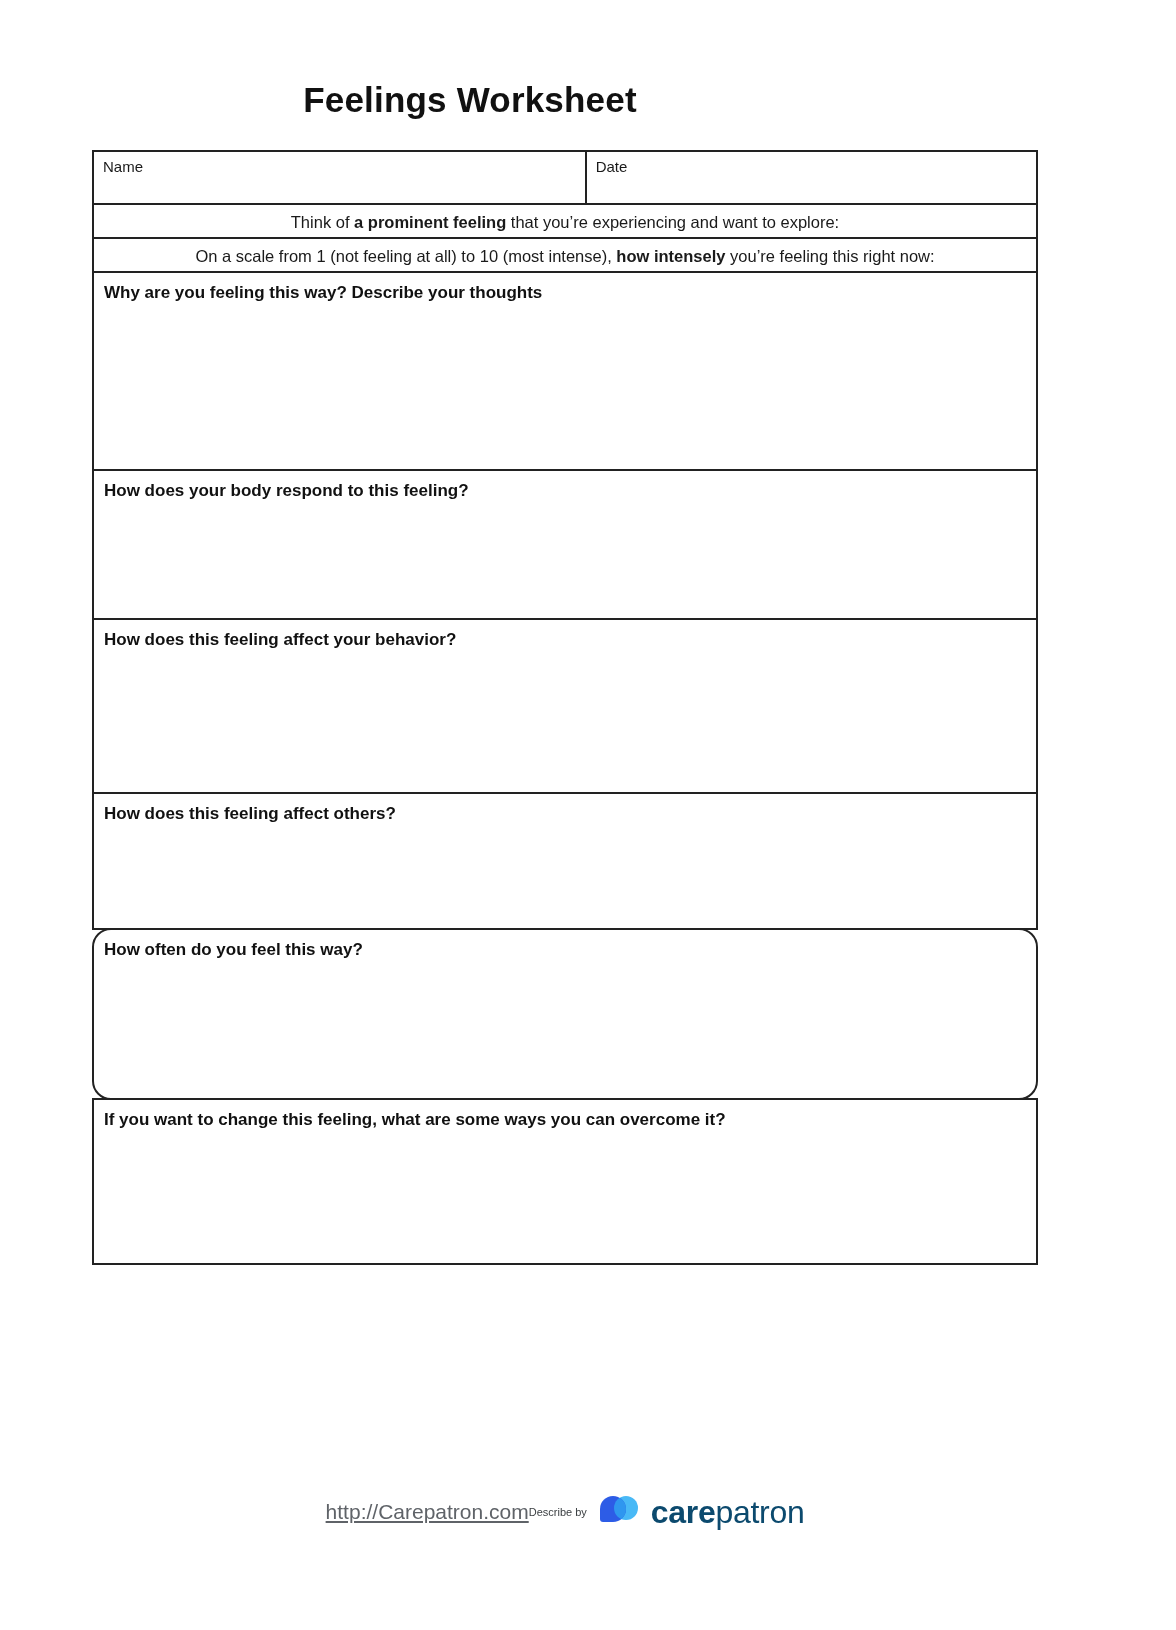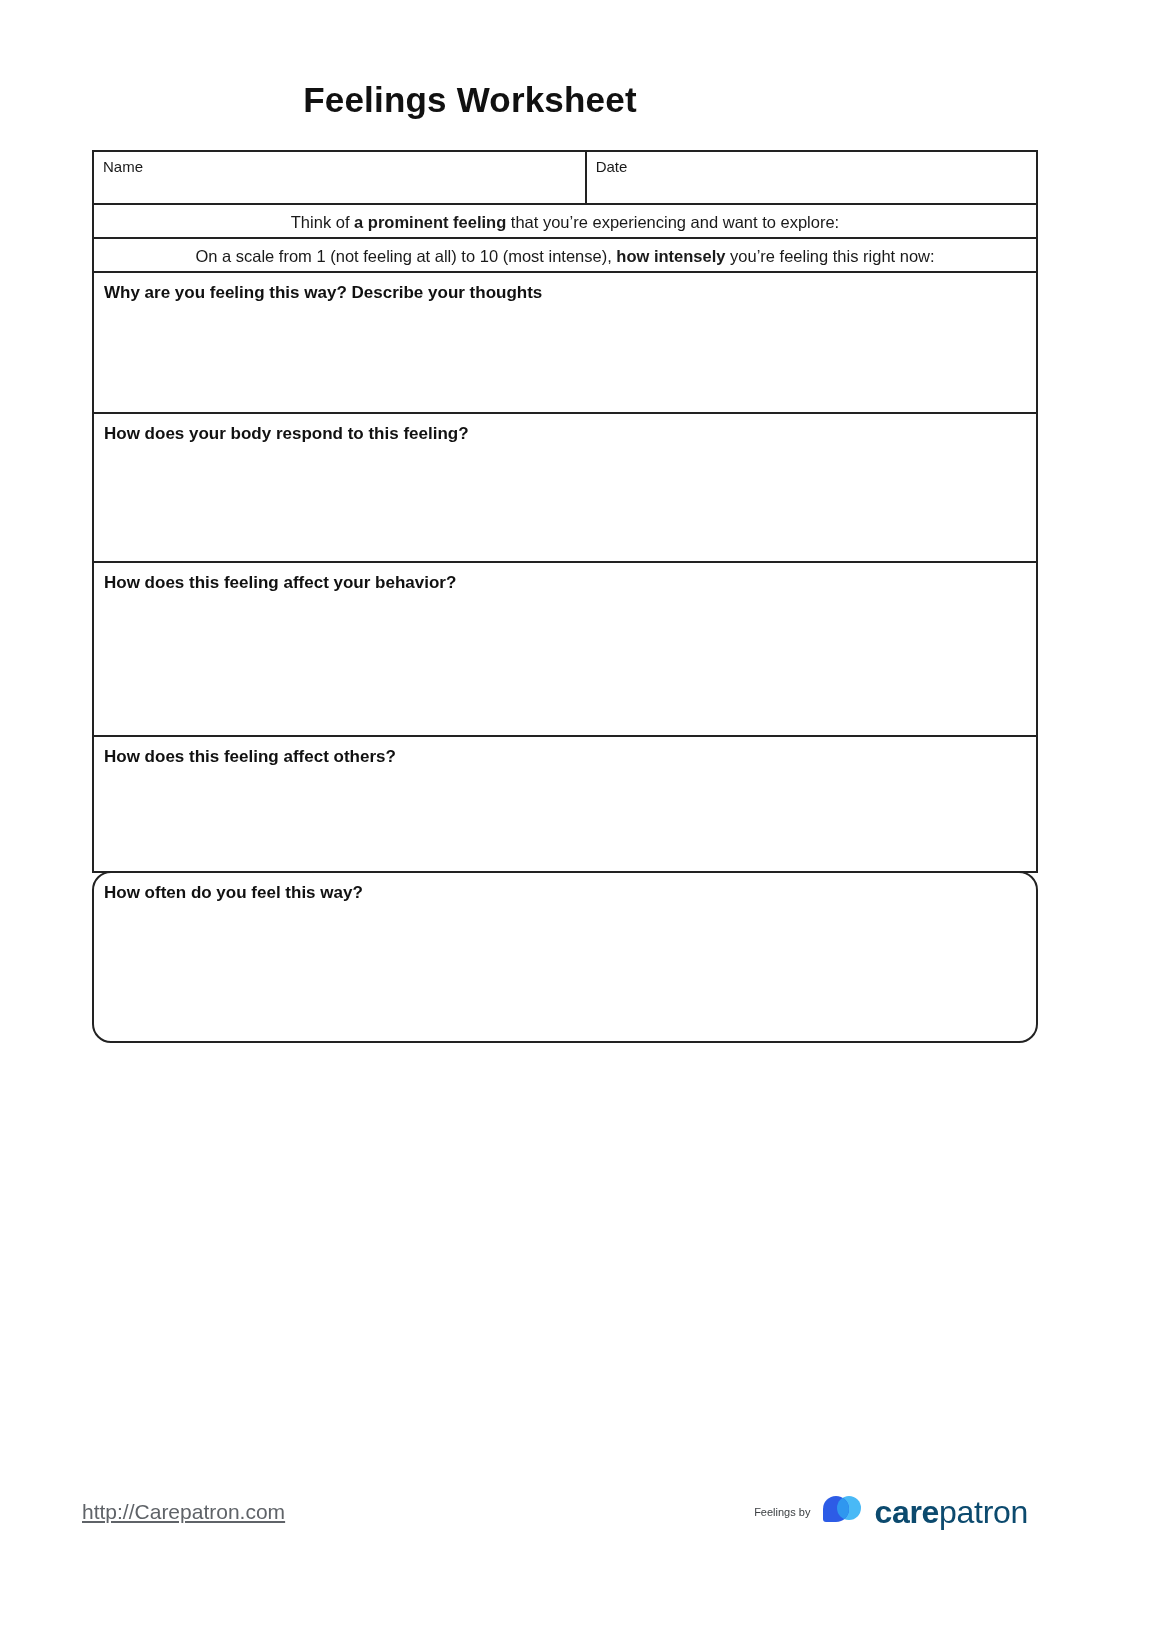--- a/index.html
+++ b/index.html
@@ -61,35 +61,35 @@
   }
   .prompt-row p { margin: 0; line-height: 1.3; text-align: center; }
   .section { padding: 9px 10px; }
   .section .q {
     margin: 0;
     font-size: 17px;
     font-weight: bold;
     line-height: 1.25;
     color: #111111;
   }
-  .h-s1 { height: 143px; }
+  .h-s1 { height: 200px; }
   .h-s2 { height: 151px; }
   .h-s3 { height: 176px; }
   .h-s4 { height: 138px; }
   .h-s5 { height: 172px; border-radius: 19px; }
   .h-s6 { height: 177px; }
   .h-s7 { height: 167px; }
   .footer {
     position: absolute;
-    left: 82px;
+    left: 92px;
     top: 1492px;
     width: 946px;
     height: 40px;
     display: flex;
-    justify-content: space-between;
+    justify-content: center;
     align-items: center;
   }
   .site-link {
     font-size: 21px;
     color: #5f6368;
     text-decoration: underline;
     cursor: pointer;
   }
   .powered {
     display: flex;
@@ -150,27 +150,30 @@
 
   <div class="section h-s4">
     <p class="q">How does this feeling affect others?</p>
   </div>
 
   <div class="section h-s5">
     <p class="q">How often do you feel this way?</p>
   </div>
 
 
+  <div class="section h-s7">
+    <p class="q">If you want to change this feeling, what are some ways you can overcome it?</p>
+  </div>
 
 </div>
 
 <div class="footer">
   <a class="site-link">http://Carepatron.com</a>
   <div class="powered">
-    <span class="powered-text">Feelings by</span>
+    <span class="powered-text">Describe by</span>
     <span class="logo-mark">
       <svg width="46" height="40" viewBox="0 0 46 40" xmlns="http://www.w3.org/2000/svg">
         <defs>
           <clipPath id="rightBubbleClip">
               <circle cx="30" cy="16" r="12"></circle>
             </clipPath>
         </defs>
         <circle cx="30" cy="16" r="12" fill="#49b9f6"></circle>
         <path d="M17 4 a13 13 0 0 1 0 26 H7 a3 3 0 0 1 -3 -3 V17 A13 13 0 0 1 17 4 Z" fill="#2d5ce6"></path>
         <path d="M17 4 a13 13 0 0 1 0 26 H7 a3 3 0 0 1 -3 -3 V17 A13 13 0 0 1 17 4 Z" clip-path="url(#rightBubbleClip)" fill="#2f97ef"></path>

